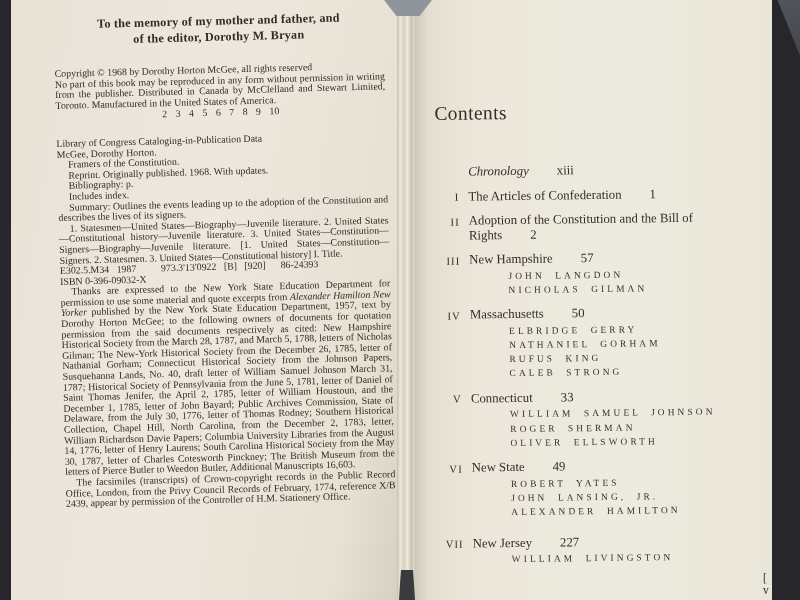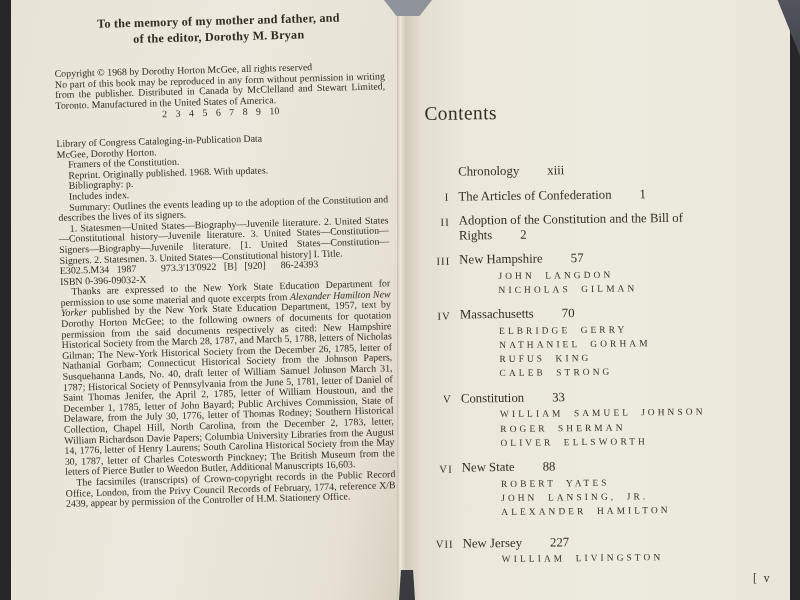--- a/index.html
+++ b/index.html
@@ -31,35 +31,35 @@
                #efebdf 58%,#c9c2b1 80%,#ddd7c8 92%,#cfc8b8 100%);}
   .gutter-top{position:absolute;left:384px;top:0;width:48px;height:16px;
     background:#8f949b;clip-path:polygon(0 0,100% 0,74% 100%,26% 100%);}
   .gutter-bottom{position:absolute;left:399px;top:570px;width:16px;height:30px;
     background:#3b3b3f;clip-path:polygon(12% 0,88% 0,100% 100%,0 100%);}
   .corner-tr{position:absolute;right:0;top:0;width:34px;height:62px;
     background:linear-gradient(180deg,#52565c,#404349);
     clip-path:polygon(34% 0,100% 0,100% 90%);}
 
   
-  .page-right{left:405px;width:385px;
+  .page-right{left:415px;width:357px;
     background:linear-gradient(90deg,#cfc8b8 0%,#e3decf 4%,#ebe7da 16%,
                #edeadf 55%,#eae6d9 100%);}
   .rp-content{position:absolute;left:16px;top:0;width:362px;
     transform:rotate(-.7deg);transform-origin:0 0;color:#352e25;}
   .contents-heading{margin-top:103px;margin-left:2px;font-size:19.5px;
     letter-spacing:.4px;}
   .toc{margin-top:40px;}
   .toc-row{display:flex;margin-top:10px;}
   .toc-row.first{margin-top:0;}
   .toc-row.mt-xl{margin-top:16px;}
   .num{width:26px;text-align:right;margin-right:9px;font-size:10.8px;
     letter-spacing:1px;padding-top:1.5px;flex:none;}
   .t-block{width:238px;font-size:12.8px;line-height:14.5px;}
-  .t-italic{}
+  .t-italic{font-style:italic;}
   .pg{margin-left:28px;text-align:right;}
   .names{margin-left:74px;margin-top:2px;font-size:9.4px;line-height:14.3px;
     letter-spacing:3.1px;word-spacing:5px;color:#3a332a;}
   .folio{position:absolute;left:348px;top:572px;font-size:11.5px;
     letter-spacing:2px;color:#33302a;}
 </style>
 </head>
 <body>
 
 <div class="scene">
@@ -119,42 +119,42 @@
           <span class="num">III</span>
           <span class="t-block"><span>New Hampshire</span><span class="pg">57</span></span>
         </div>
         <div class="names">
           <div>JOHN LANGDON</div>
           <div>NICHOLAS GILMAN</div>
         </div>
 
         <div class="toc-row">
           <span class="num">IV</span>
-          <span class="t-block"><span>Massachusetts</span><span class="pg">70</span></span>
+          <span class="t-block"><span>Massachusetts</span><span class="pg">50</span></span>
         </div>
         <div class="names">
           <div>ELBRIDGE GERRY</div>
           <div>NATHANIEL GORHAM</div>
           <div>RUFUS KING</div>
           <div>CALEB STRONG</div>
         </div>
 
         <div class="toc-row">
           <span class="num">V</span>
-          <span class="t-block"><span>Constitution</span><span class="pg">33</span></span>
+          <span class="t-block"><span>Connecticut</span><span class="pg">33</span></span>
         </div>
         <div class="names">
           <div>WILLIAM SAMUEL JOHNSON</div>
           <div>ROGER SHERMAN</div>
           <div>OLIVER ELLSWORTH</div>
         </div>
 
         <div class="toc-row">
           <span class="num">VI</span>
-          <span class="t-block"><span>New State</span><span class="pg">88</span></span>
+          <span class="t-block"><span>New State</span><span class="pg">49</span></span>
         </div>
         <div class="names">
           <div>ROBERT YATES</div>
           <div>JOHN LANSING, JR.</div>
           <div>ALEXANDER HAMILTON</div>
         </div>
 
         <div class="toc-row mt-xl">
           <span class="num">VII</span>
           <span class="t-block"><span>New Jersey</span><span class="pg">227</span></span>

